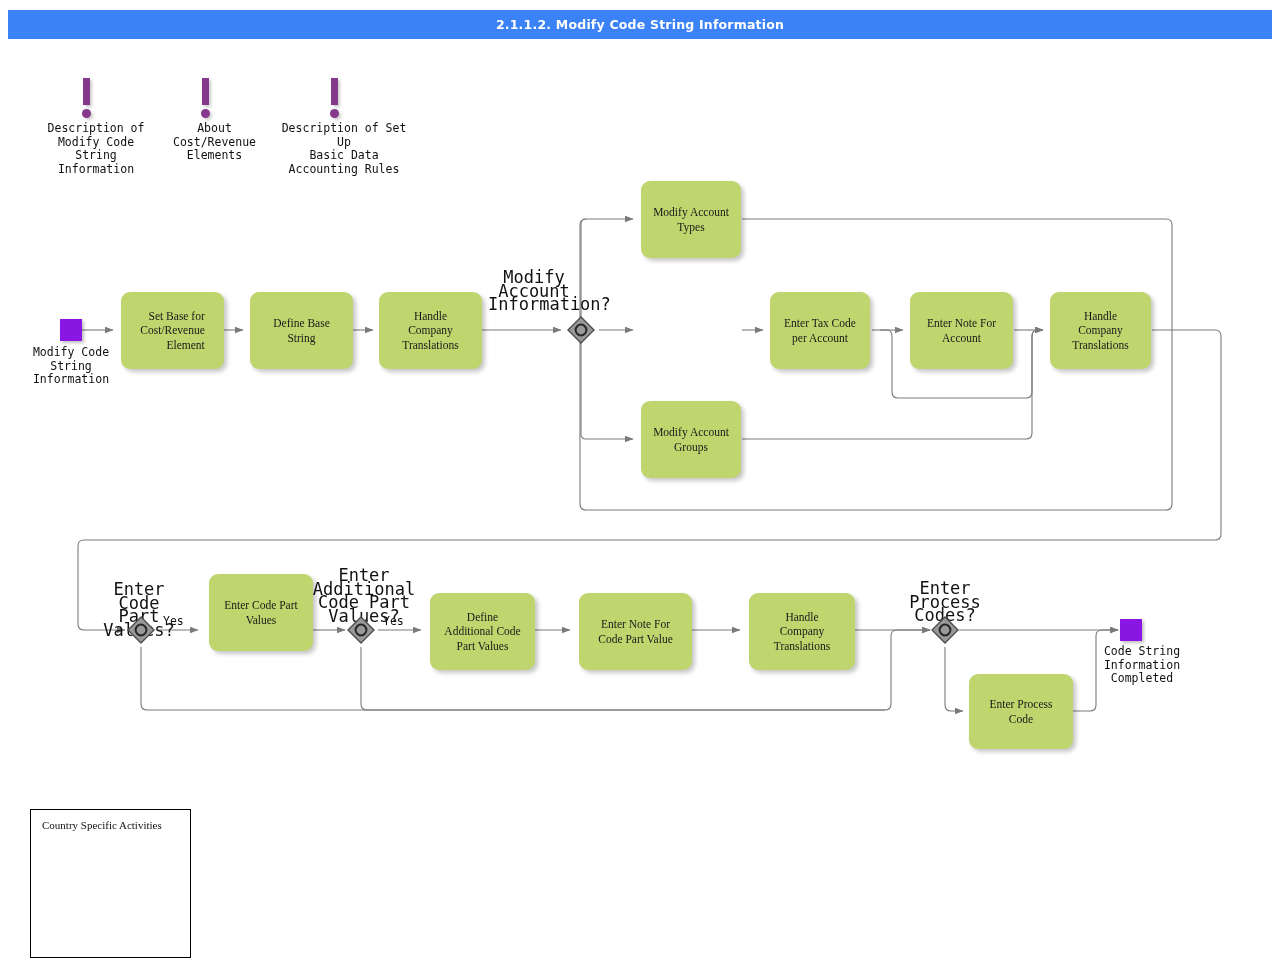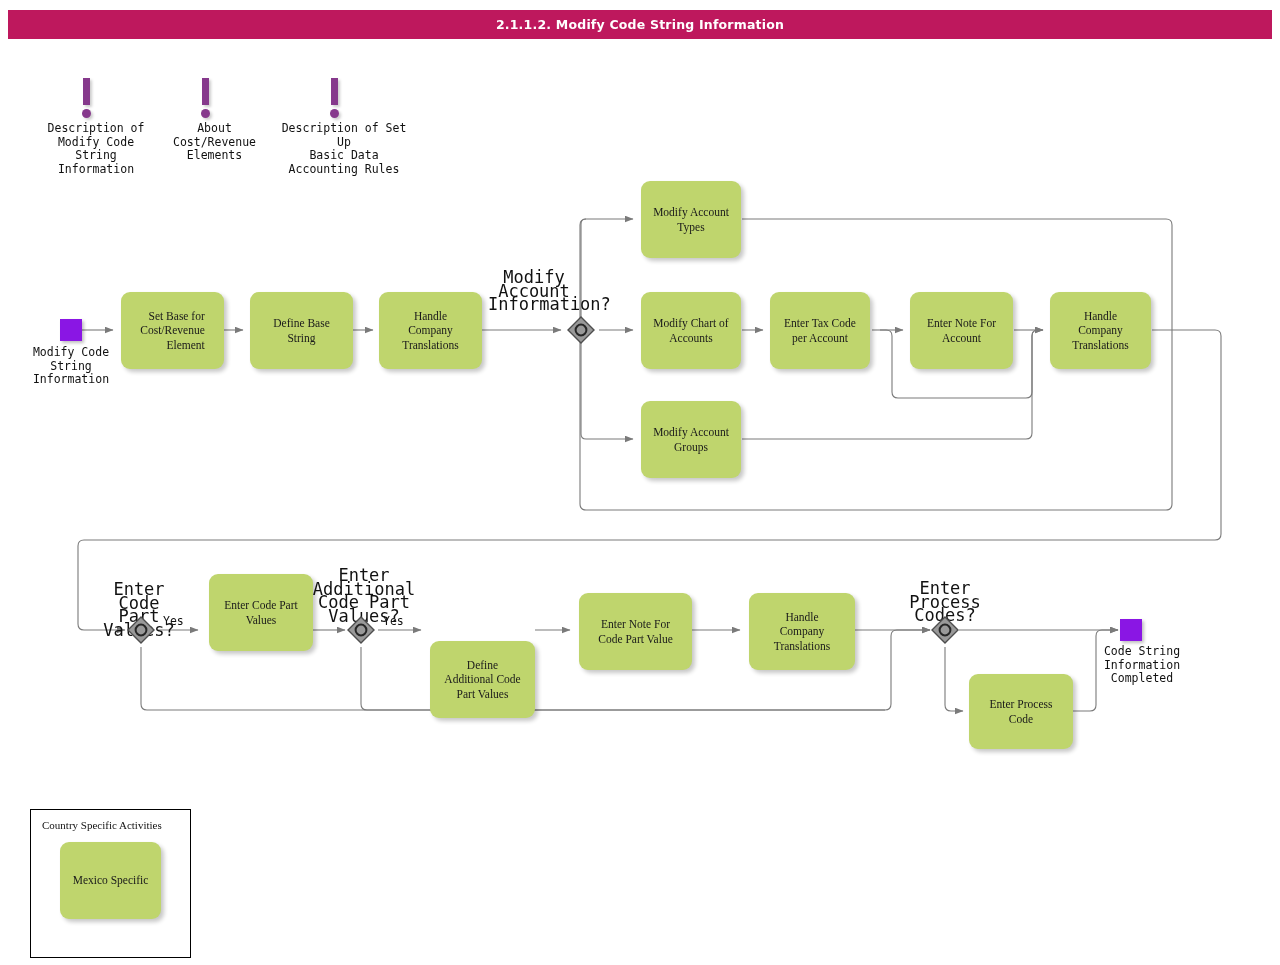--- a/index.html
+++ b/index.html
@@ -6,21 +6,21 @@
   body{
     width:1280px;height:965px;position:relative;overflow:hidden;
     font-family:"DejaVu Sans Mono","Liberation Mono",monospace;
     -webkit-font-smoothing:none;
   }
   #canvas{position:absolute;left:0;top:0;width:1280px;height:965px;}
 
   
   .titlebar{
     position:absolute;left:8px;top:10px;width:1264px;height:29px;
-    background:#be185d;color:#ffffff;
+    background:#3b82f6;color:#ffffff;
     font-family:"DejaVu Sans","Liberation Sans",sans-serif;
     font-weight:bold;font-size:12.5px;
     display:flex;align-items:center;justify-content:center;
     letter-spacing:.2px;
   }
 
   
   #wires{position:absolute;left:0;top:0;width:1280px;height:965px;pointer-events:none;}
 
   
@@ -172,24 +172,20 @@
       <path d="M14,1 L27,14 L14,27 L1,14 Z" fill="#999999" stroke="#4d4d4d" stroke-width="1.4"></path>
       <circle cx="14" cy="14" r="5.4" fill="none" stroke="#262626" stroke-width="2"></circle>
     </svg>
   </div>
 
   <div class="task" style="left:641px;top:181px;width:100px;height:77px;">
     <span>Modify Account
 Types</span>
   </div>
 
-  <div class="task" style="left:641px;top:292px;width:100px;height:77px;">
-    <span>Modify Chart of
-Accounts</span>
-  </div>
 
   <div class="task" style="left:770px;top:292px;width:100px;height:77px;">
     <span>Enter Tax Code
 per Account</span>
   </div>
 
   <div class="task" style="left:910px;top:292px;width:103px;height:77px;">
     <span>Enter Note For
 Account</span>
   </div>
@@ -224,21 +220,21 @@
 Code Part
 Values?</div>
   <div class="gw" style="left:347px;top:616px;">
     <svg width="28" height="28" viewBox="0 0 28 28">
       <path d="M14,1 L27,14 L14,27 L1,14 Z" fill="#999999" stroke="#4d4d4d" stroke-width="1.4"></path>
       <circle cx="14" cy="14" r="5.4" fill="none" stroke="#262626" stroke-width="2"></circle>
     </svg>
   </div>
   <div class="yes" style="left:383px;top:614px;">Yes</div>
 
-  <div class="task" style="left:430px;top:593px;width:105px;height:77px;margin-top:48px;">
+  <div class="task" style="left:430px;top:593px;width:105px;height:77px;">
     <span>Define
 Additional Code
 Part Values</span>
   </div>
 
   <div class="task" style="left:579px;top:593px;width:113px;height:77px;">
     <span>Enter Note For
 Code Part Value</span>
   </div>
 
@@ -262,17 +258,14 @@
 Code</span>
   </div>
 
   <div class="event" style="left:1120px;top:619px;"></div>
   <div class="evlabel" style="left:1087px;top:645px;width:110px;">Code String
 Information
 Completed</div>
 
   <div class="groupbox" style="left:30px;top:809px;width:159px;height:147px;"></div>
   <div class="grouplabel" style="left:42px;top:819px;">Country Specific Activities</div>
-  <div class="task" style="left:60px;top:842px;width:101px;height:77px;">
-    <span>Mexico Specific</span>
-  </div>
 
 </div>
 
 </body></html>

